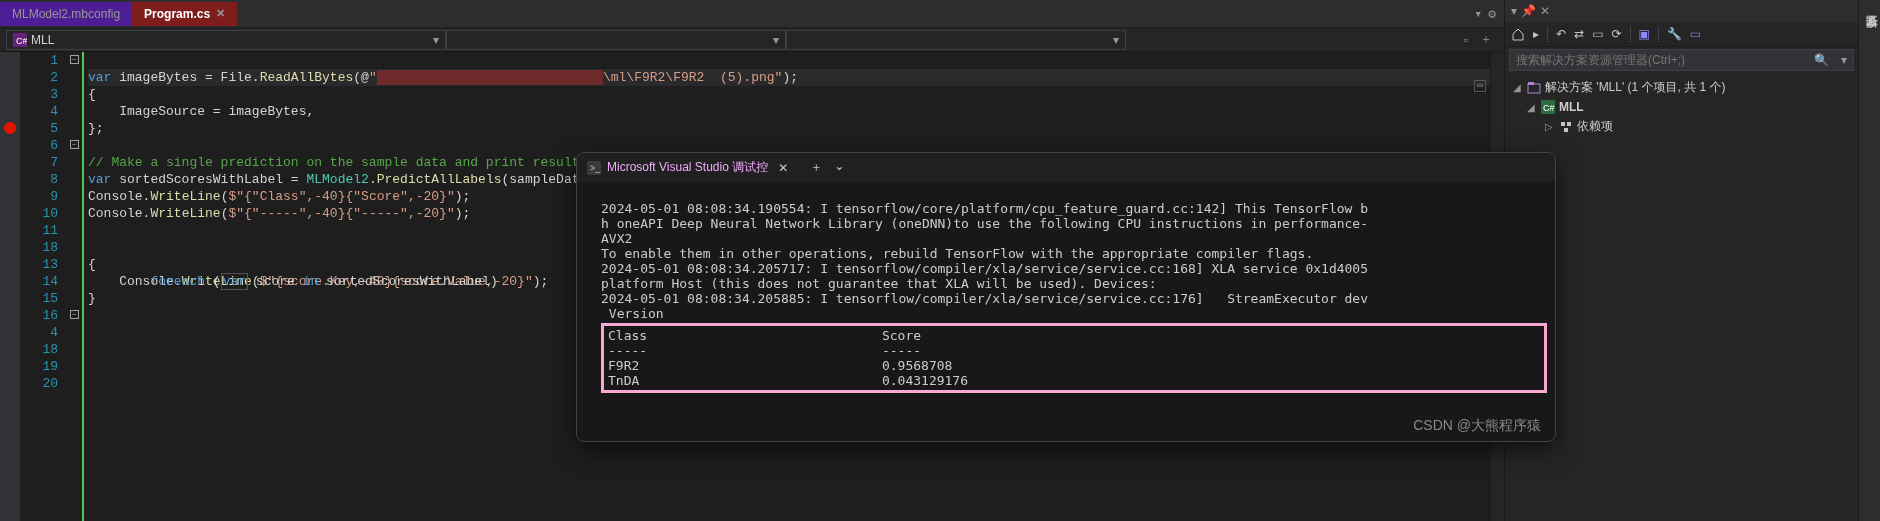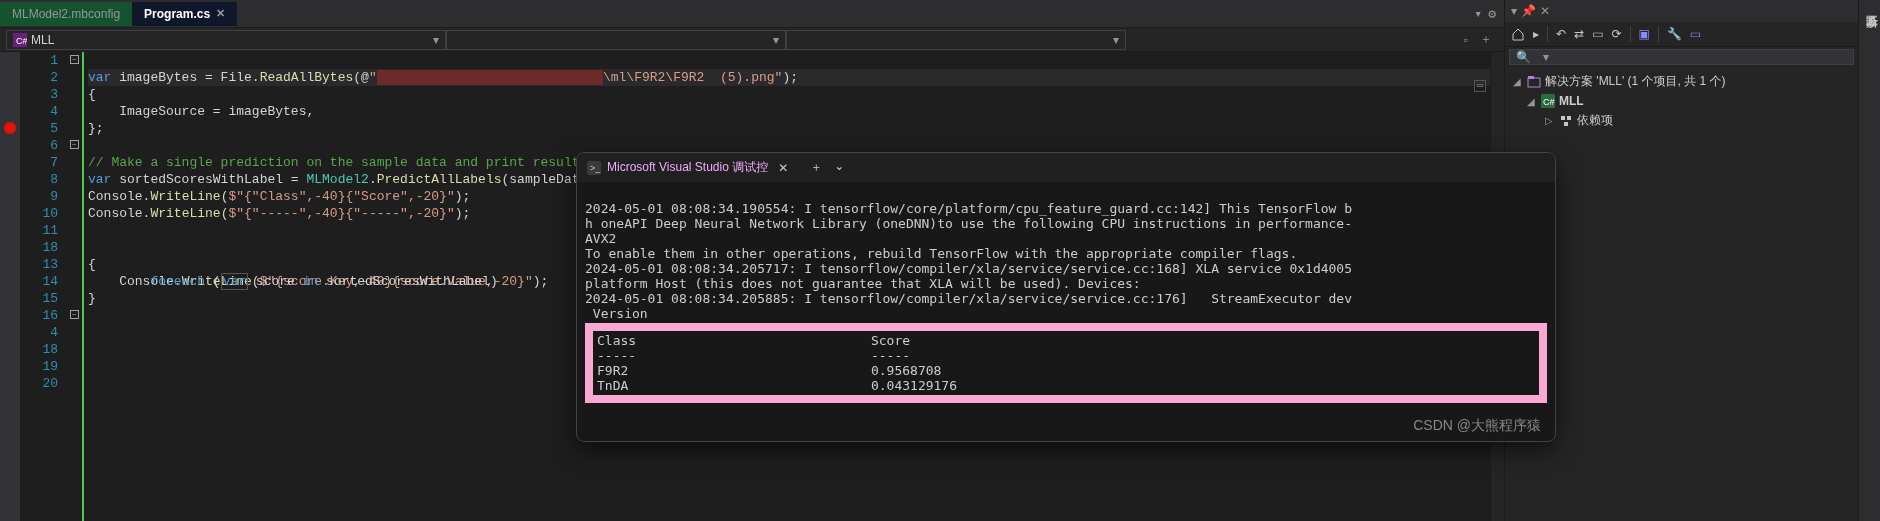--- a/index.html
+++ b/index.html
@@ -22,31 +22,31 @@
 }
 .tab-bar {
   display: flex;
   align-items: center;
   background: #2d2d30;
   border-bottom: 1px solid #1e1e1e;
   height: 28px;
 }
 .tab {
   padding: 5px 12px;
-  background: #14532d;
+  background: #4c1d95;
   color: #969696;
   font-family: "Segoe UI", sans-serif;
   font-size: 12px;
   display: flex;
   align-items: center;
   gap: 6px;
   cursor: pointer;
 }
 .tab.active {
-  background: #0f172a;
+  background: #7f1d1d;
   color: #ffffff;
   font-weight: bold;
 }
 .tab-close { color: #969696; font-size: 11px; }
 .tab-spacer { flex: 1; }
 .tab-icons { display: flex; gap: 6px; padding-right: 8px; color: #969696; }
 .context-bar {
   display: flex;
   align-items: center;
   background: #252526;
@@ -126,23 +126,24 @@
 .dc-title { flex: 0 0 auto; display: flex; align-items: center; gap: 6px; }
 .dc-tab-close { color: #ccc; }
 .dc-actions { display: flex; gap: 12px; margin-left: 12px; color: #ccc; }
 .dc-body {
   flex: 1; padding: 4px 8px;
   font-family: Consolas, monospace;
   font-size: 13px;
   color: #cccccc;
   white-space: pre;
   overflow: hidden;
+  margin-left: 16px;
 }
 .red-box {
-  border: 8px solid #f9a8d4;
+  border: 3px solid #f9a8d4;
   margin-top: 2px;
   padding: 2px 4px;
 }
 .watermark {
   position: absolute;
   right: 14px; bottom: 6px;
   color: #888;
   font-family: sans-serif;
   font-size: 14px;
 }
@@ -350,20 +351,21 @@
     <span>⇄</span>
     <span>▭</span>
     <span>⟳</span>
     <span class="sep"></span>
     <span style="color:#8a8aff;">▣</span>
     <span class="sep"></span>
     <span>🔧</span>
     <span style="color:#8a8aff;">▭</span>
   </div>
   <div class="sp-search">
+    <input placeholder="搜索解决方案资源管理器(Ctrl+;)" style="">
     <span style="padding:0 6px;color:#969696;">🔍</span>
     <span style="padding:0 6px;color:#969696;">▾</span>
   </div>
   <div class="sp-tree">
     <div class="sp-item">
       <span class="arrow">◢</span>
       <span class="sp-ico">
         <svg width="14" height="14">
             <rect x="1" y="3" width="12" height="9" fill="none" stroke="#b180d7"></rect>
             <rect x="1" y="1" width="6" height="3" fill="#b180d7"></rect>

